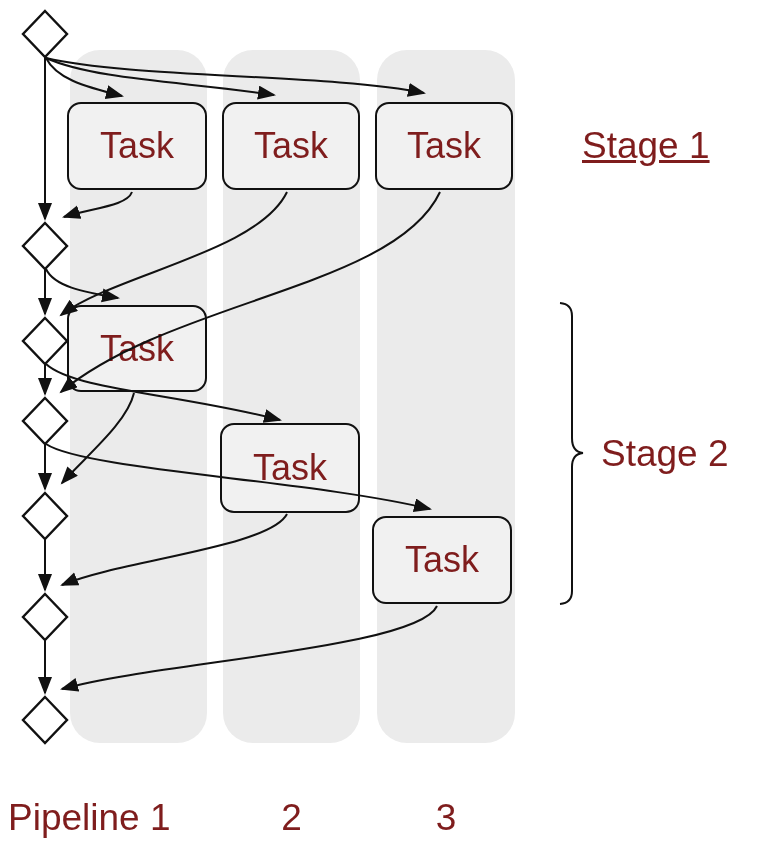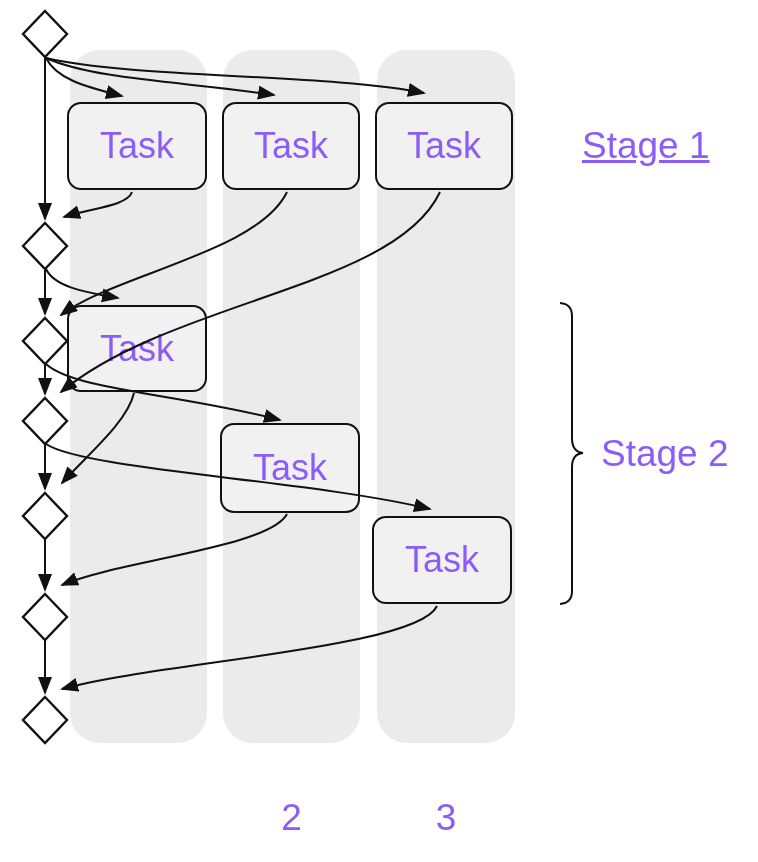--- a/index.html
+++ b/index.html
@@ -1,21 +1,21 @@
 <!DOCTYPE html>
 <html><head>
 <meta charset="utf-8">
 <style>
   html,body{margin:0;padding:0;background:#fff;}
   .canvas{
     position:relative;
     width:758px;height:862px;
     background:#fff;
     font-family:"Liberation Sans", sans-serif;
-    color:#8b5cf6;
+    color:#7f1d1d;
     overflow:hidden;
   }
   .lane{
     position:absolute;
     top:50px;height:693px;
     background:#ebebeb;
     border-radius:30px;
   }
   .lane1{left:70px;width:137px;}
   .lane2{left:223px;width:137px;}
@@ -116,16 +116,17 @@
       <polygon points="45,594 67,617 45,640 23,617"></polygon>
       <polygon points="45,697 67,720 45,743 23,720"></polygon>
     </g>
 
     <path d="M560,303 Q572,304 572,316 L572,438 Q572,452 583,453 Q572,454 572,467 L572,591 Q572,603 560,604" stroke="#111" stroke-width="2" fill="none"></path>
   </svg>
 
   <div class="lbl lbl-stage1">Stage 1</div>
   <div class="lbl lbl-stage2">Stage 2</div>
 
+  <div class="lbl lbl-pipe1">Pipeline 1</div>
   <div class="lbl lbl-pipe2">2</div>
   <div class="lbl lbl-pipe3">3</div>
 
 </div>
 
 </body></html>

